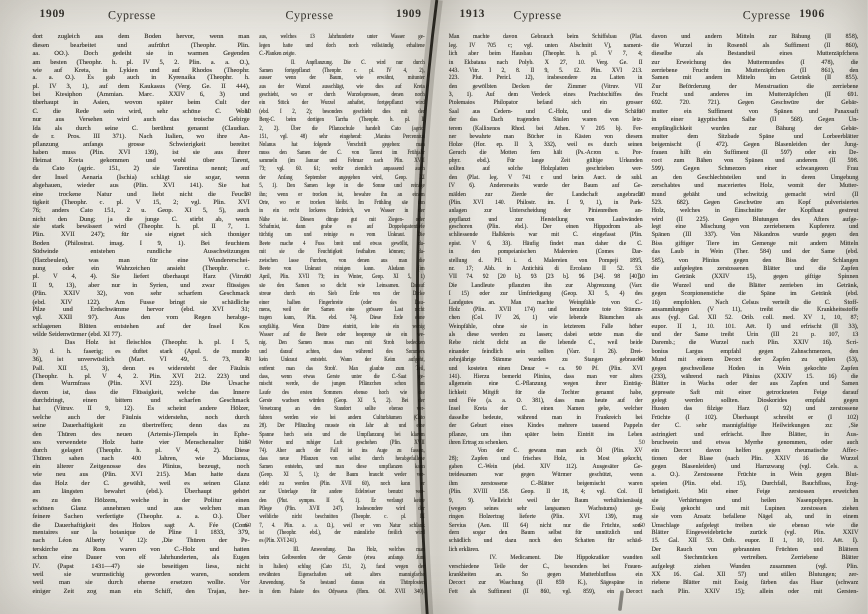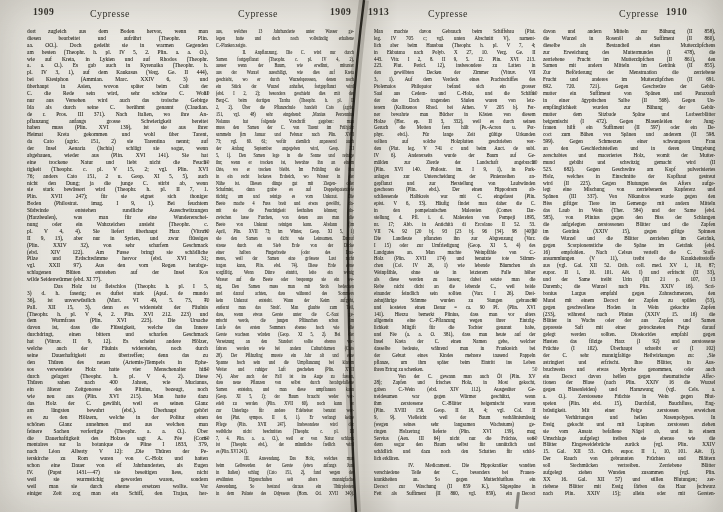--- a/index.html
+++ b/index.html
@@ -36,24 +36,24 @@
 </head>
 <body>
 
 <div id="scan">
 
   <span class="pnum" style="left:33px">1909</span>
   <span class="ptitle" style="left:90px">Cypresse</span>
   <span class="ptitle" style="left:238px">Cypresse</span>
   <span class="pnum" style="left:330px">1909</span>
 
-  <span class="pnum" style="left:368px">1913</span>
+  <span class="pnum" style="left:383px">1913</span>
   <span class="ptitle" style="left:428px">Cypresse</span>
   <span class="ptitle" style="left:619px">Cypresse</span>
-  <span class="pnum" style="left:666px">1910</span>
+  <span class="pnum" style="left:666px">1906</span>
 
   <div class="col c1">
       <div class="ln">dort zugleich aus dem Boden hervor, wenn man</div>
       <div class="ln">diesen bearbeitet und aufrührt (Theophr. Plin.</div>
       <div class="ln">aa. OO.). Doch gedeiht sie in warmen Gegenden</div>
       <div class="ln">am besten (Theophr. h. pl. IV 5, 2. Plin. a. a. O.),</div>
       <div class="ln">wie auf Kreta, in Lykien und auf Rhodos (Theophr.</div>
       <div class="ln">a. a. O.). Es gab auch in Kyrenaika (Theophr. h.</div>
       <div class="ln">pl. IV 3, 1), auf dem Kaukasus (Verg. Ge. II 444),</div>
       <div class="ln">bei Ktesiphon (Ammian. Marc. XXIV 6, 3) und</div>

